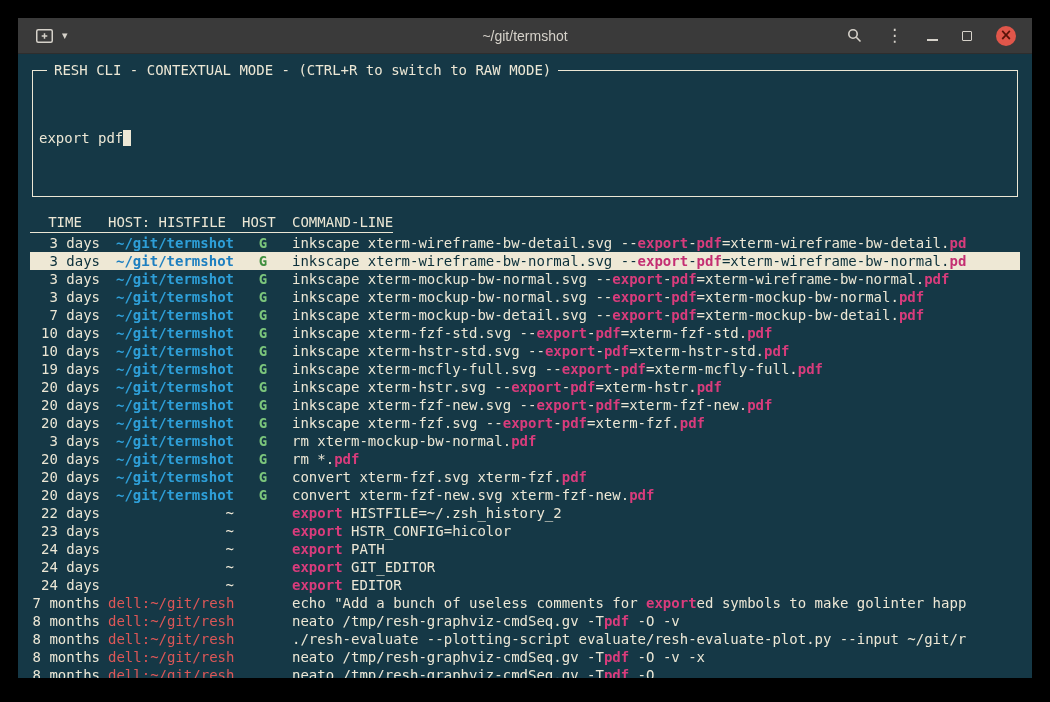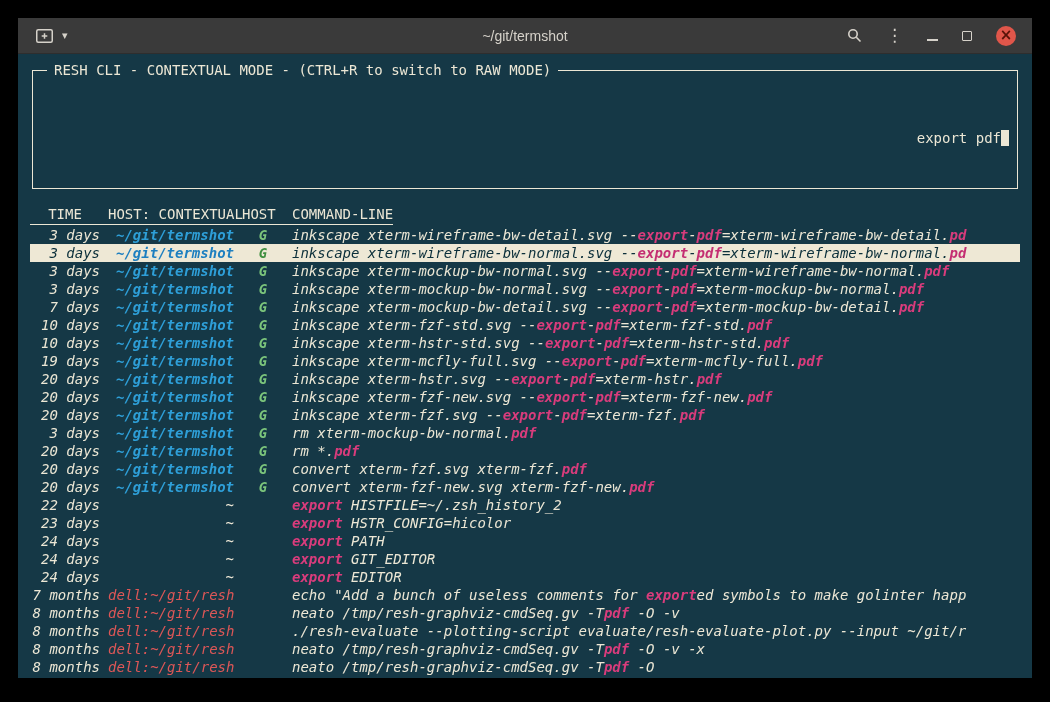--- a/index.html
+++ b/index.html
@@ -35,38 +35,38 @@
     font-size:15px; font-weight:bold; line-height:1; font-family:"DejaVu Sans",sans-serif;
   }
   
   .terminal {
     flex:1 1 auto; background:var(--bg,#153846); color:var(--fg,#ece7d5);
     font-size:14px; line-height:18px; white-space:pre;
     padding:6px 12px 0 12px; display:flex; flex-direction:column; overflow:hidden;
   }
   .search-box {
     border:1px solid var(--fg,#ece7d5); position:relative;
-    margin:10px 2px 10px 2px; padding:4px 8px 5px 6px; flex:0 0 auto;text-align:right;
+    margin:10px 2px 10px 2px; padding:4px 8px 13px 6px; flex:0 0 auto;
   }
   .box-title {
     position:absolute; top:-10px; left:14px; background:var(--bg,#153846);
     padding:0 7px; white-space:pre;
   }
   .query-line { height:18px; }
   .cursor { display:inline-block; width:8px; height:16px; background:var(--fg,#ece7d5); vertical-align:-3px; }
   
   .hdr-wrap {
     display:inline-grid; grid-template-columns:70px 126px 42px auto; column-gap:8px;
     border-bottom:1px solid var(--fg,#ece7d5); padding-bottom:1px;
     width:max-content; margin:6px 0 1px 0; flex:0 0 auto;
   }
   .hdr-time { text-align:center; }
   .hdr-flags { text-align:left; }
   
-  .rows { flex:0 0 auto;font-style:italic; }
+  .rows { flex:0 0 auto; }
   .row {
     display:grid; grid-template-columns:70px 126px 42px 1fr; column-gap:8px;
     height:18px; overflow:hidden;
   }
   .col-time { text-align:right; }
   .col-host { text-align:right; overflow:hidden; }
   .host-blue { color:var(--blue,#2e9fd8); font-weight:bold; }
   .host-red  { color:var(--red,#dd5757); }
   .host-plain { color:var(--fg,#ece7d5); }
   .col-flag { text-align:center; color:var(--green,#7cc67c); font-weight:bold; }
@@ -116,21 +116,21 @@
 
   <div class="terminal">
 
     <div class="search-box">
       <span class="box-title">RESH CLI - CONTEXTUAL MODE - (CTRL+R to switch to RAW MODE)</span>
       <div class="query-line"><span>export pdf</span><span class="cursor"></span></div>
     </div>
 
     <div class="hdr-wrap">
       <span class="hdr-time">TIME</span>
-      <span class="hdr-host">HOST: CONTEXTUAL</span>
+      <span class="hdr-host">HOST: HISTFILE</span>
       <span class="hdr-flags">HOST</span>
       <span class="hdr-cmd">COMMAND-LINE</span>
     </div>
 
     <div class="rows"><div class="row"><span class="col-time">3 days</span><span class="col-host host-blue">~/git/termshot</span><span class="col-flag">G</span><span class="col-cmd"><span>inkscape xterm-wireframe-bw-detail.svg --</span><span class="hl">export</span><span>-</span><span class="hl">pdf</span><span>=xterm-wireframe-bw-detail.</span><span class="hl">pd</span></span></div><div class="row selected"><span class="col-time">3 days</span><span class="col-host host-blue">~/git/termshot</span><span class="col-flag">G</span><span class="col-cmd"><span>inkscape xterm-wireframe-bw-normal.svg --</span><span class="hl">export</span><span>-</span><span class="hl">pdf</span><span>=xterm-wireframe-bw-normal.</span><span class="hl">pd</span></span></div><div class="row"><span class="col-time">3 days</span><span class="col-host host-blue">~/git/termshot</span><span class="col-flag">G</span><span class="col-cmd"><span>inkscape xterm-mockup-bw-normal.svg --</span><span class="hl">export</span><span>-</span><span class="hl">pdf</span><span>=xterm-wireframe-bw-normal.</span><span class="hl">pdf</span></span></div><div class="row"><span class="col-time">3 days</span><span class="col-host host-blue">~/git/termshot</span><span class="col-flag">G</span><span class="col-cmd"><span>inkscape xterm-mockup-bw-normal.svg --</span><span class="hl">export</span><span>-</span><span class="hl">pdf</span><span>=xterm-mockup-bw-normal.</span><span class="hl">pdf</span></span></div><div class="row"><span class="col-time">7 days</span><span class="col-host host-blue">~/git/termshot</span><span class="col-flag">G</span><span class="col-cmd"><span>inkscape xterm-mockup-bw-detail.svg --</span><span class="hl">export</span><span>-</span><span class="hl">pdf</span><span>=xterm-mockup-bw-detail.</span><span class="hl">pdf</span></span></div><div class="row"><span class="col-time">10 days</span><span class="col-host host-blue">~/git/termshot</span><span class="col-flag">G</span><span class="col-cmd"><span>inkscape xterm-fzf-std.svg --</span><span class="hl">export</span><span>-</span><span class="hl">pdf</span><span>=xterm-fzf-std.</span><span class="hl">pdf</span></span></div><div class="row"><span class="col-time">10 days</span><span class="col-host host-blue">~/git/termshot</span><span class="col-flag">G</span><span class="col-cmd"><span>inkscape xterm-hstr-std.svg --</span><span class="hl">export</span><span>-</span><span class="hl">pdf</span><span>=xterm-hstr-std.</span><span class="hl">pdf</span></span></div><div class="row"><span class="col-time">19 days</span><span class="col-host host-blue">~/git/termshot</span><span class="col-flag">G</span><span class="col-cmd"><span>inkscape xterm-mcfly-full.svg --</span><span class="hl">export</span><span>-</span><span class="hl">pdf</span><span>=xterm-mcfly-full.</span><span class="hl">pdf</span></span></div><div class="row"><span class="col-time">20 days</span><span class="col-host host-blue">~/git/termshot</span><span class="col-flag">G</span><span class="col-cmd"><span>inkscape xterm-hstr.svg --</span><span class="hl">export</span><span>-</span><span class="hl">pdf</span><span>=xterm-hstr.</span><span class="hl">pdf</span></span></div><div class="row"><span class="col-time">20 days</span><span class="col-host host-blue">~/git/termshot</span><span class="col-flag">G</span><span class="col-cmd"><span>inkscape xterm-fzf-new.svg --</span><span class="hl">export</span><span>-</span><span class="hl">pdf</span><span>=xterm-fzf-new.</span><span class="hl">pdf</span></span></div><div class="row"><span class="col-time">20 days</span><span class="col-host host-blue">~/git/termshot</span><span class="col-flag">G</span><span class="col-cmd"><span>inkscape xterm-fzf.svg --</span><span class="hl">export</span><span>-</span><span class="hl">pdf</span><span>=xterm-fzf.</span><span class="hl">pdf</span></span></div><div class="row"><span class="col-time">3 days</span><span class="col-host host-blue">~/git/termshot</span><span class="col-flag">G</span><span class="col-cmd"><span>rm xterm-mockup-bw-normal.</span><span class="hl">pdf</span></span></div><div class="row"><span class="col-time">20 days</span><span class="col-host host-blue">~/git/termshot</span><span class="col-flag">G</span><span class="col-cmd"><span>rm *.</span><span class="hl">pdf</span></span></div><div class="row"><span class="col-time">20 days</span><span class="col-host host-blue">~/git/termshot</span><span class="col-flag">G</span><span class="col-cmd"><span>convert xterm-fzf.svg xterm-fzf.</span><span class="hl">pdf</span></span></div><div class="row"><span class="col-time">20 days</span><span class="col-host host-blue">~/git/termshot</span><span class="col-flag">G</span><span class="col-cmd"><span>convert xterm-fzf-new.svg xterm-fzf-new.</span><span class="hl">pdf</span></span></div><div class="row"><span class="col-time">22 days</span><span class="col-host host-plain">~</span><span class="col-flag"></span><span class="col-cmd"><span class="hl">export</span><span> HISTFILE=~/.zsh_history_2</span></span></div><div class="row"><span class="col-time">23 days</span><span class="col-host host-plain">~</span><span class="col-flag"></span><span class="col-cmd"><span class="hl">export</span><span> HSTR_CONFIG=hicolor</span></span></div><div class="row"><span class="col-time">24 days</span><span class="col-host host-plain">~</span><span class="col-flag"></span><span class="col-cmd"><span class="hl">export</span><span> PATH</span></span></div><div class="row"><span class="col-time">24 days</span><span class="col-host host-plain">~</span><span class="col-flag"></span><span class="col-cmd"><span class="hl">export</span><span> GIT_EDITOR</span></span></div><div class="row"><span class="col-time">24 days</span><span class="col-host host-plain">~</span><span class="col-flag"></span><span class="col-cmd"><span class="hl">export</span><span> EDITOR</span></span></div><div class="row"><span class="col-time">7 months</span><span class="col-host host-red">dell:~/git/resh</span><span class="col-flag"></span><span class="col-cmd"><span>echo "Add a bunch of useless comments for </span><span class="hl">export</span><span>ed symbols to make golinter happ</span></span></div><div class="row"><span class="col-time">8 months</span><span class="col-host host-red">dell:~/git/resh</span><span class="col-flag"></span><span class="col-cmd"><span>neato /tmp/resh-graphviz-cmdSeq.gv -T</span><span class="hl">pdf</span><span> -O -v</span></span></div><div class="row"><span class="col-time">8 months</span><span class="col-host host-red">dell:~/git/resh</span><span class="col-flag"></span><span class="col-cmd"><span>./resh-evaluate --plotting-script evaluate/resh-evaluate-plot.py --input ~/git/r</span></span></div><div class="row"><span class="col-time">8 months</span><span class="col-host host-red">dell:~/git/resh</span><span class="col-flag"></span><span class="col-cmd"><span>neato /tmp/resh-graphviz-cmdSeq.gv -T</span><span class="hl">pdf</span><span> -O -v -x</span></span></div><div class="row"><span class="col-time">8 months</span><span class="col-host host-red">dell:~/git/resh</span><span class="col-flag"></span><span class="col-cmd"><span>neato /tmp/resh-graphviz-cmdSeq.gv -T</span><span class="hl">pdf</span><span> -O</span></span></div><div class="row"><span class="col-time">3 days</span><span class="col-host host-blue">~/git/termshot</span><span class="col-flag">G</span><span class="col-cmd"><span>cd</span></span></div></div>
 
     
 
     
 

